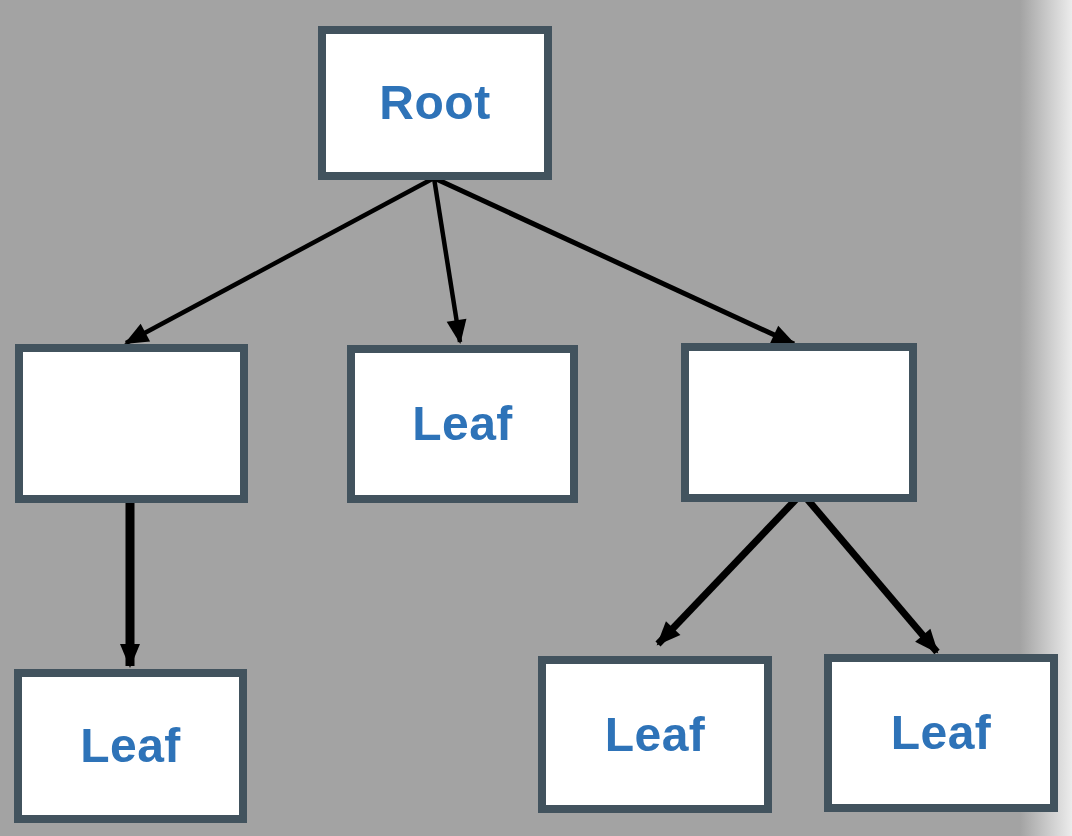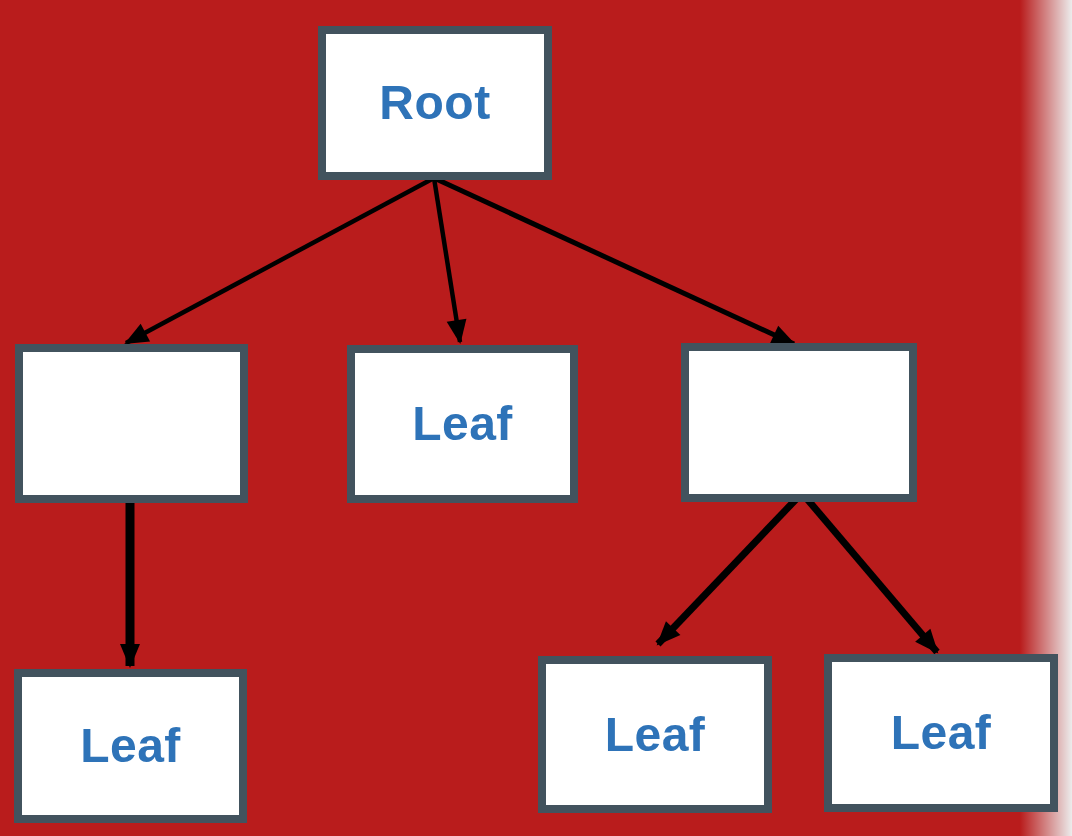--- a/index.html
+++ b/index.html
@@ -5,21 +5,21 @@
   html, body {
     margin: 0;
     padding: 0;
     background: #ffffff;
     font-family: "Liberation Sans", sans-serif;
   }
   .canvas {
     position: relative;
     width: 1072px;
     height: 836px;
-    background: #b91c1c;
+    background: #a3a3a3;
     overflow: hidden;
   }
   .edge-gradient {
     position: absolute;
     top: 0;
     right: 0;
     width: 52px;
     height: 836px;
     background: linear-gradient(to right, rgba(237,237,237,0) 0%, #ececec 100%);
     z-index: 0;

